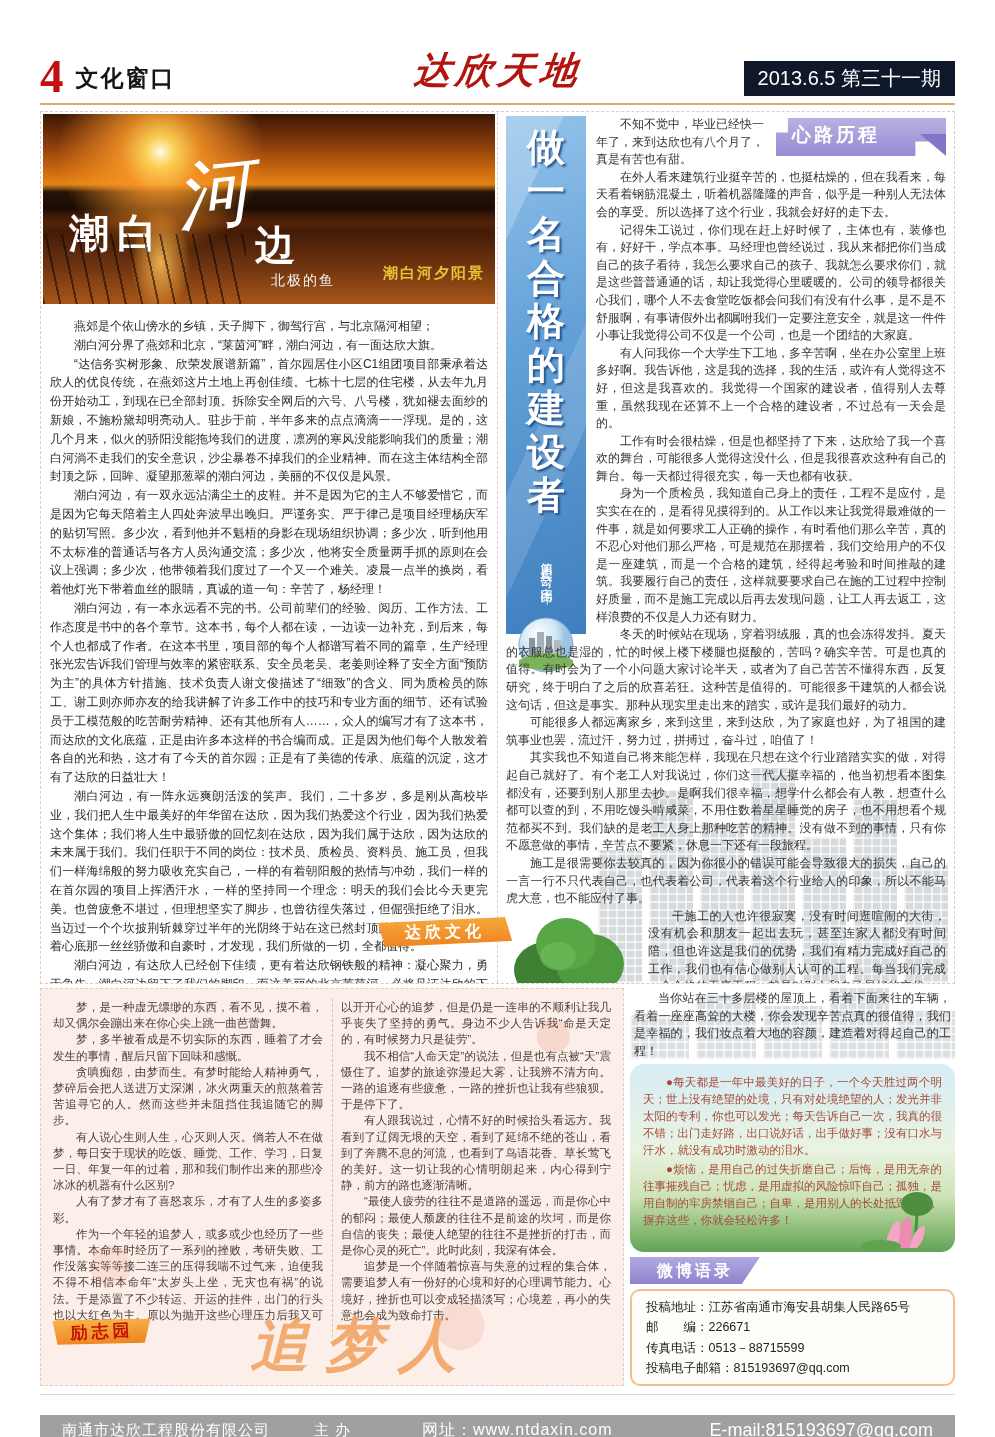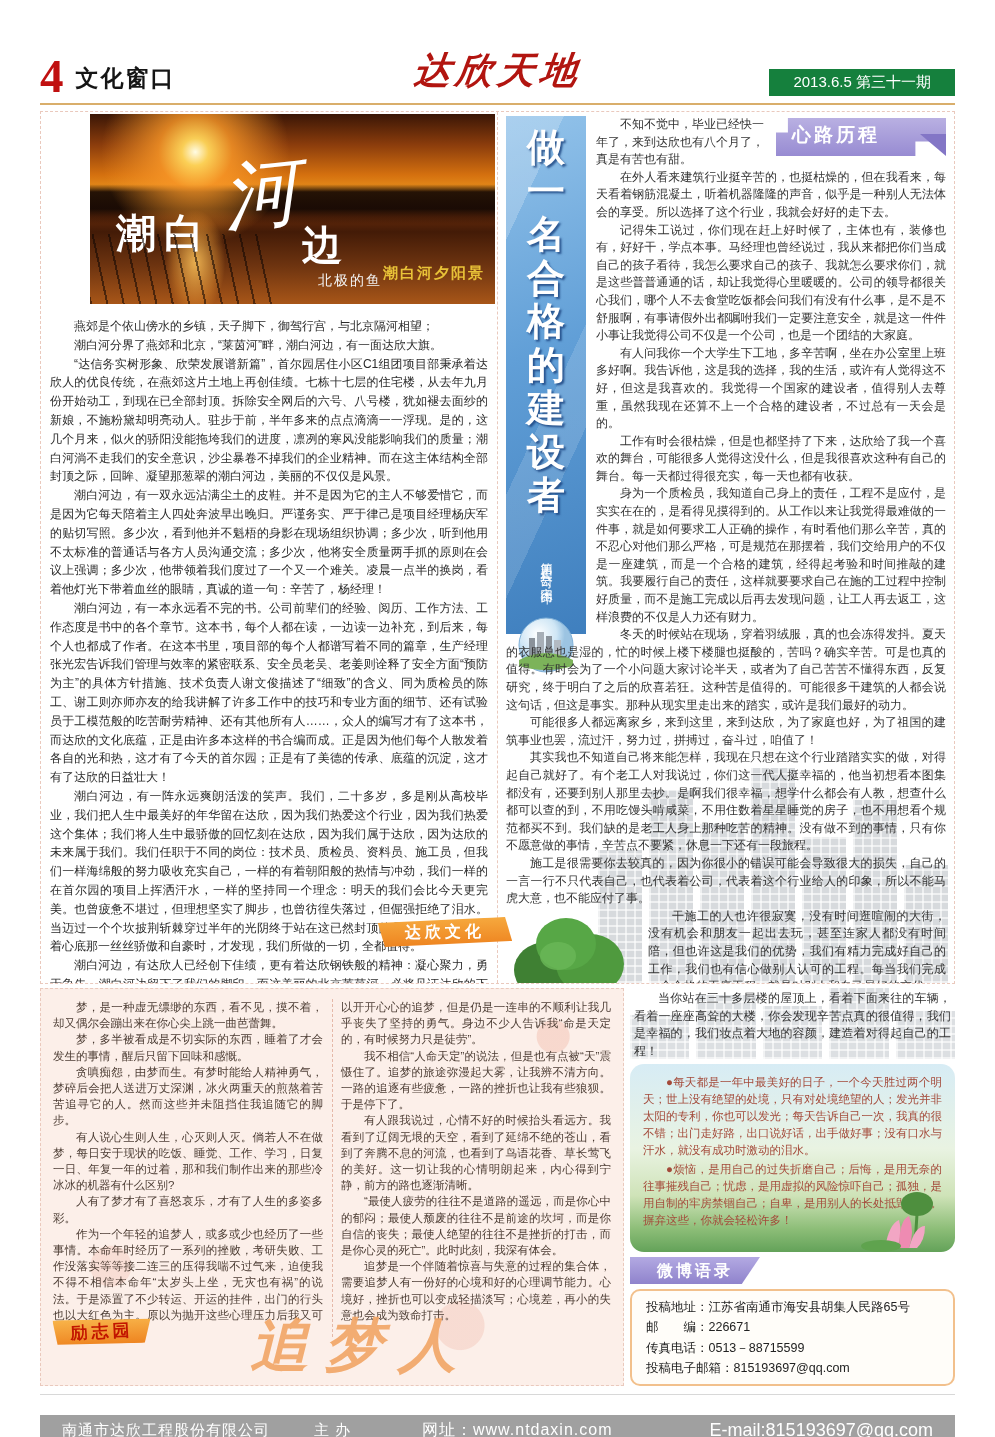--- a/index.html
+++ b/index.html
@@ -8,35 +8,35 @@
   p{margin:0;text-indent:2em;}
 
   
   .hdr{margin:50px 40px 0;height:48px;position:relative;display:flex;align-items:flex-end;justify-content:space-between;}
   .hdr-left{display:flex;align-items:flex-end;}
   .pagenum{font-size:47px;line-height:44px;font-weight:900;color:#c01010;font-family:"Liberation Serif","DejaVu Serif",serif;}
   .section{font-size:23px;font-weight:bold;color:#151515;margin:0 0 4px 12px;letter-spacing:2px;}
   .masthead{position:absolute;left:50%;bottom:2px;transform:translateX(-50%) skewX(-7deg);
             font-size:37px;font-weight:900;font-style:italic;color:#b21510;letter-spacing:5px;
             font-family:"DejaVu Serif","Liberation Serif",serif;}
-  .issue{background:#15803d;color:#fff;font-size:15px;padding:4px 24px;margin-bottom:2px;}
+  .issue{background:#0f172a;color:#fff;font-size:20px;padding:4px 14px;margin-bottom:2px;}
   .hdr-rule{margin:5px 40px 0;border-top:2px solid #d9ae6b;}
 
   
   .main-row{display:flex;margin:6px 40px 0;height:873px;border:1px dashed #eac9bd;box-sizing:border-box;}
   .col-left{width:457px;border-right:1px dashed #eac9bd;padding:2px 2px 0;box-sizing:border-box;overflow:hidden;}
   .col-right{flex:1;position:relative;padding:4px 8px 0;box-sizing:border-box;overflow:hidden;}
 
   
   .photo{position:relative;height:190px;overflow:hidden;
     background:
       radial-gradient(circle at 26% 20%, rgba(255,252,228,1) 0%, rgba(255,214,90,.95) 4%, rgba(250,152,40,.8) 11%, rgba(250,152,40,0) 28%),
       radial-gradient(ellipse 40px 70px at 26% 78%, rgba(255,196,90,.85) 0%, rgba(255,170,60,.3) 55%, rgba(255,170,60,0) 75%),
       linear-gradient(180deg, rgba(0,0,0,0) 0 37%, rgba(22,9,4,.92) 41%, rgba(22,9,4,.96) 50%, rgba(40,16,6,.55) 54%, rgba(40,16,6,0) 58%),
-      linear-gradient(180deg,#3a1606 0%,#8a3c0c 16%,#d4700f 32%,#e8901c 40%,#6a2c0a 52%,#431b07 62%,#6e3410 80%,#a85618 100%); margin-left: 47px;}
+      linear-gradient(180deg,#3a1606 0%,#8a3c0c 16%,#d4700f 32%,#e8901c 40%,#6a2c0a 52%,#431b07 62%,#6e3410 80%,#a85618 100%);}
   .photo::after{content:"";position:absolute;left:0;bottom:0;width:45%;height:70px;
       background:repeating-linear-gradient(78deg, rgba(15,6,3,.8) 0 2px, rgba(15,6,3,0) 2px 16px);opacity:.7;}
   .pt1{position:absolute;left:26px;top:92px;font-size:40px;font-weight:900;color:#fff;letter-spacing:8px;}
   .pt2{position:absolute;left:133px;top:30px;font-size:76px;color:#fff;font-style:italic;
        font-family:"DejaVu Serif","Liberation Serif",serif;transform:rotate(-6deg);}
   .pt3{position:absolute;left:212px;top:104px;font-size:40px;font-weight:900;color:#fff;}
   .pauthor{position:absolute;left:228px;top:158px;font-size:14px;color:#f3f3f3;letter-spacing:2px;}
   .pcaption{position:absolute;right:10px;bottom:21px;font-size:15px;font-weight:bold;color:#e8c238;letter-spacing:2px;}
 
   .l-article{padding:13px 7px;font-size:12px;line-height:18.8px;text-align:justify;color:#2a2a2a;}

